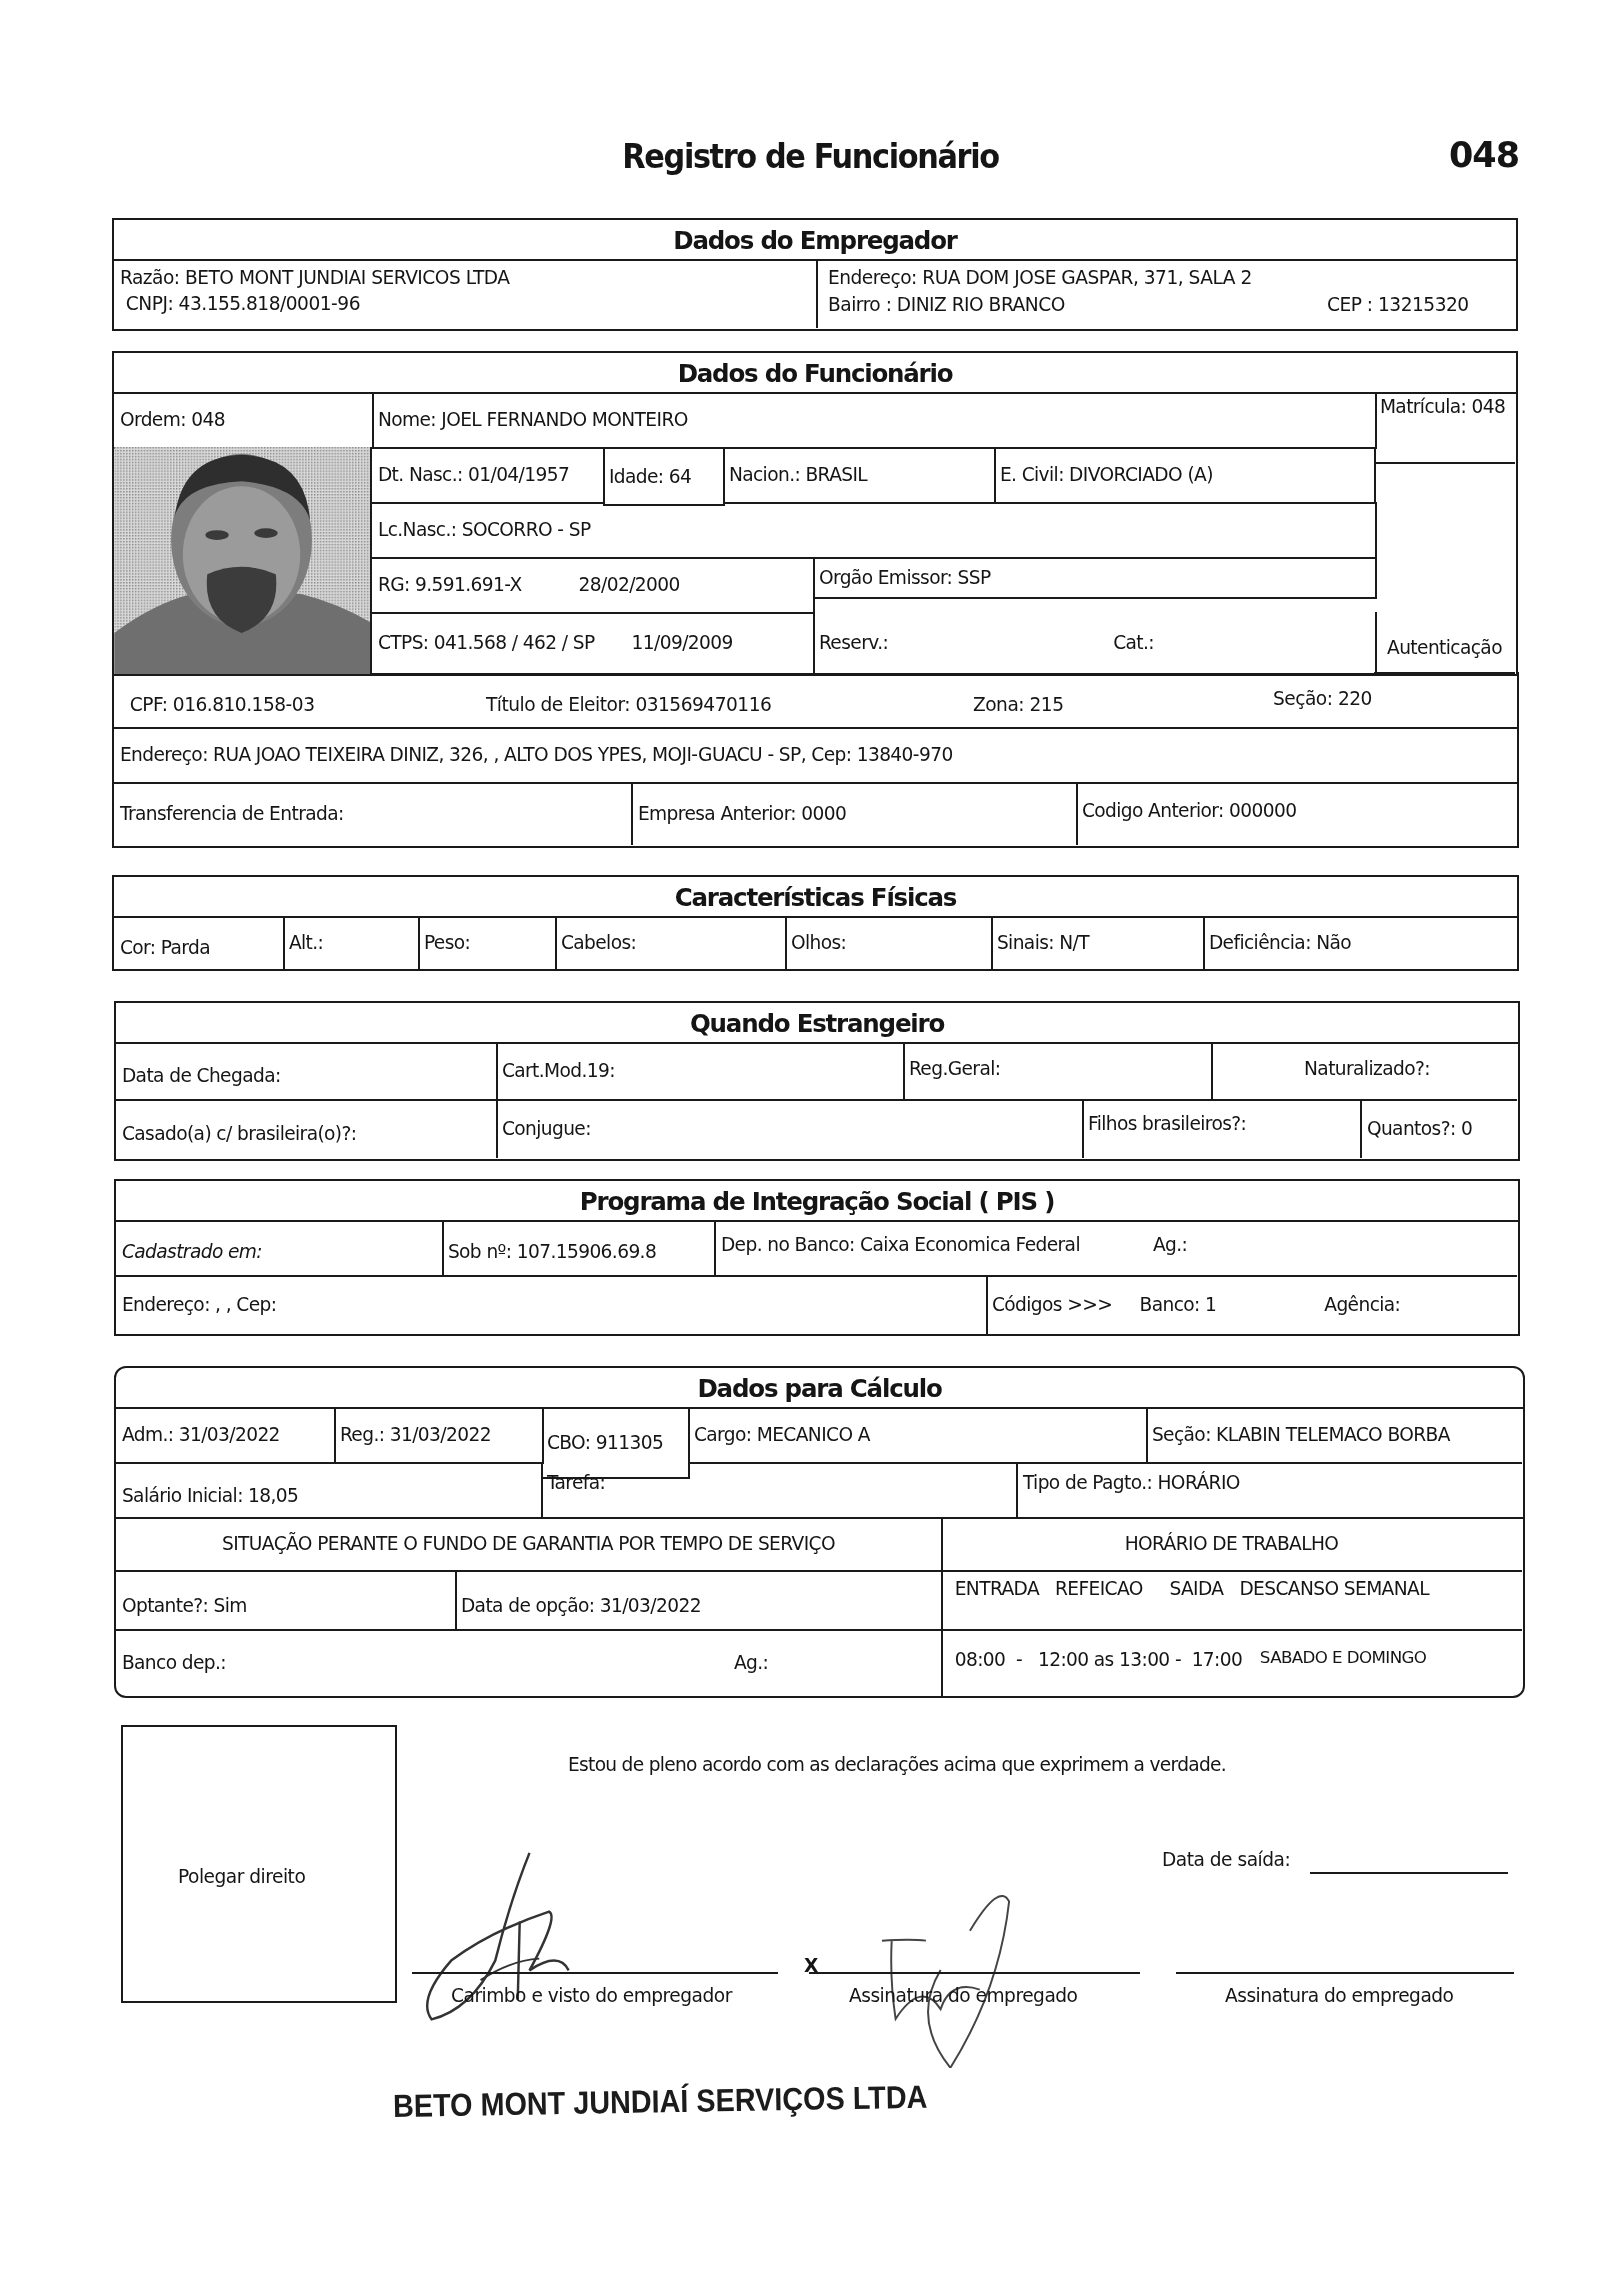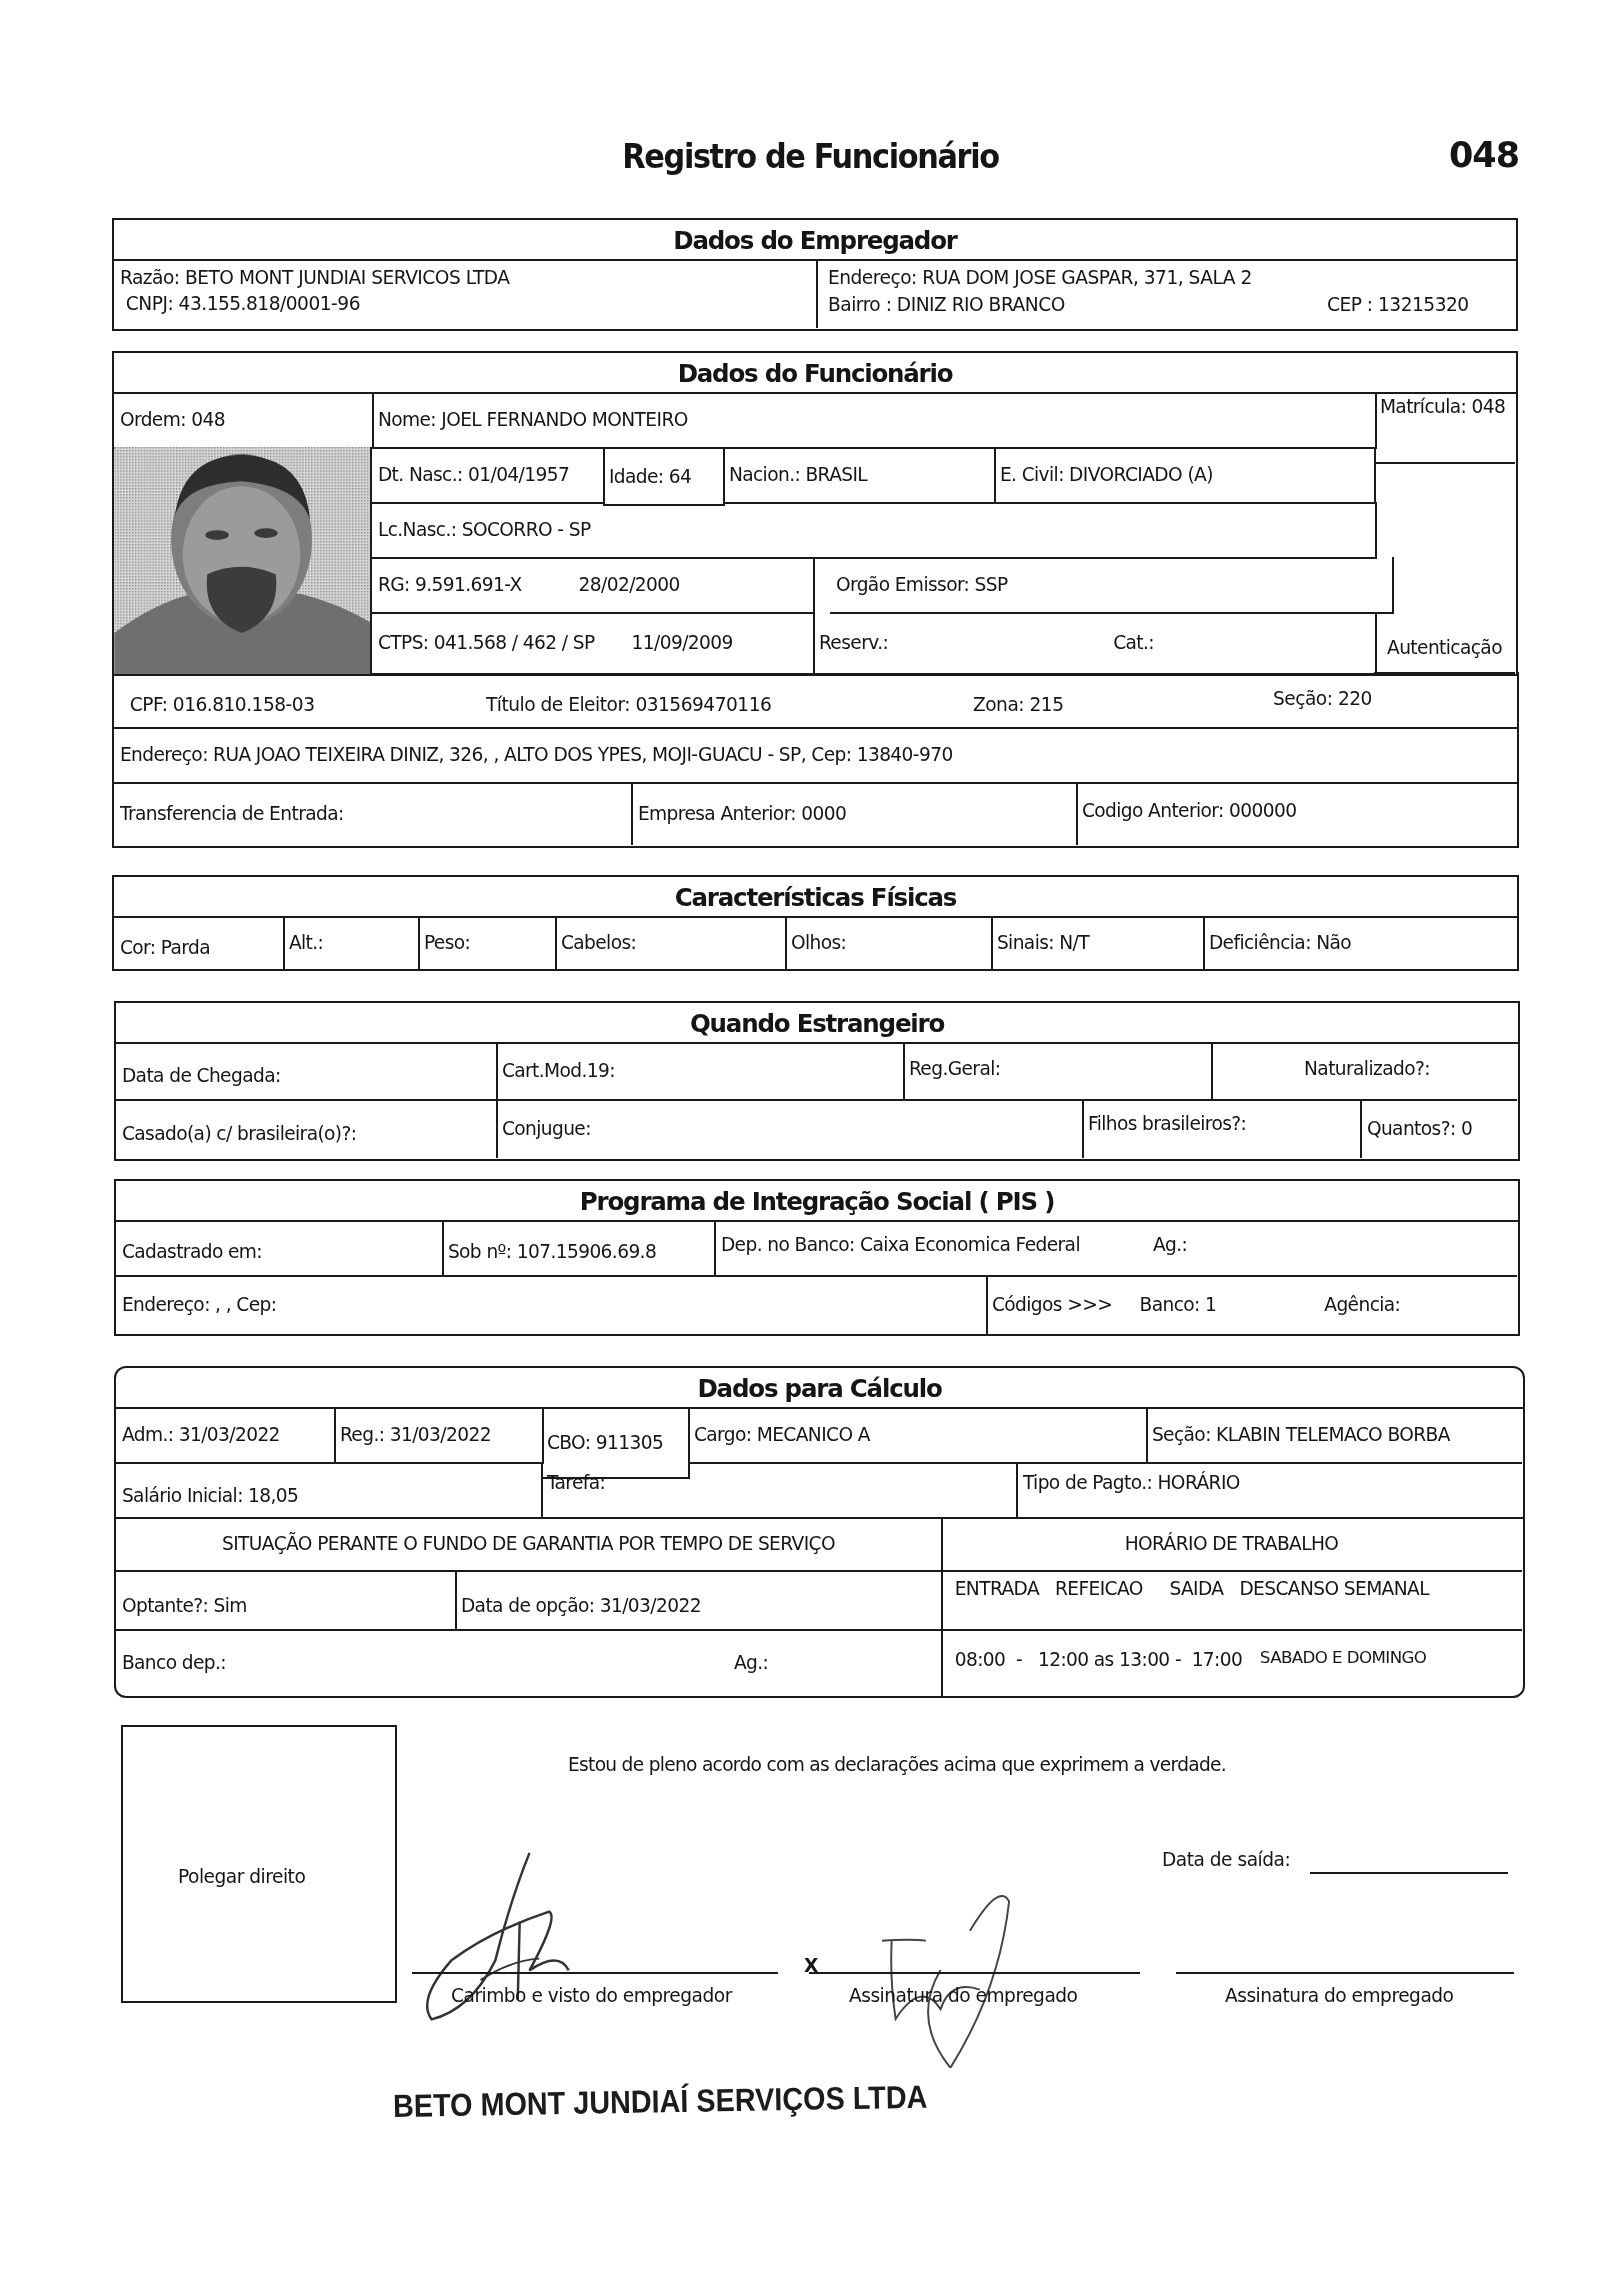--- a/index.html
+++ b/index.html
@@ -70,21 +70,21 @@
   <div class="cell vr hr" style="left:489px; top:96px; width:122px; height:57px;">Idade: 64</div>
   <div class="cell vr hr" style="left:609px; top:94px; width:273px; height:57px;">Nacion.: BRASIL</div>
   <div class="cell vr hr" style="left:880px; top:94px; width:382px; height:57px;">E. Civil: DIVORCIADO (A)</div>
 
   <div class="cell vr hr" style="left:258px; top:149px; width:1005px; height:57px;">Lc.Nasc.: SOCORRO - SP</div>
 
   <div class="cell vr hr" style="left:258px; top:204px; width:443px; height:57px;">
     <span>RG: 9.591.691-X</span>
     <span style="margin-left:57px;">28/02/2000</span>
   </div>
-  <div class="cell vr hr" style="left:716px; top:204px; width:564px; height:57px;">Orgão Emissor: SSP</div>
+  <div class="cell vr hr" style="left:699px; top:204px; width:564px; height:42px;">Orgão Emissor: SSP</div>
 
   <div class="cell vr hr" style="left:258px; top:259px; width:443px; height:63px;">
     <span>CTPS: 041.568 / 462 / SP</span>
     <span style="margin-left:37px;">11/09/2009</span>
   </div>
   <div class="cell vr hr" style="left:699px; top:259px; width:564px; height:63px;">
     <span>Reserv.:</span>
     <span style="margin-left:225px;">Cat.:</span>
   </div>
   <div class="cell hr" style="left:1260px; top:94px; width:141px; height:227px; align-items:flex-end; justify-content:center; padding-bottom:13.7px; padding-left:0;">Autenticação</div>
@@ -121,21 +121,21 @@
   <div class="cell vr hr" style="left:787px; top:39px; width:310px; height:59px; align-items:flex-start; padding-top:15.7px;">Reg.Geral:</div>
   <div class="cell hr" style="left:1095px; top:39px; width:306px; height:59px; justify-content:center; align-items:flex-start; padding-top:15.7px;">Naturalizado?:</div>
   <div class="cell vr" style="left:0; top:96px; width:382px; height:59px; padding-top:9.8px;">Casado(a) c/ brasileira(o)?:</div>
   <div class="cell vr" style="left:380px; top:96px; width:588px; height:59px;">Conjugue:</div>
   <div class="cell vr" style="left:966px; top:96px; width:280px; height:59px; align-items:flex-start; padding-top:13.7px;">Filhos brasileiros?:</div>
   <div class="cell" style="left:1245px; top:96px; width:156px; height:59px;">Quantos?: 0</div>
 </div>
 
 <div class="box" style="left:114px; top:1179px; width:1406px; height:157px;">
   <div class="hdr" style="top:0; height:41px; line-height:41px;">Programa de Integração Social ( PIS )</div>
-  <div class="cell vr hr" style="left:0; top:39px; width:328px; height:57px; padding-top:7.8px;">Cadastrado em:</div>
+  <div class="cell vr hr" style="left:0; top:39px; width:328px; height:57px; padding-top:7.8px;font-style:italic;">Cadastrado em:</div>
   <div class="cell vr hr" style="left:326px; top:39px; width:274px; height:57px; padding-top:7.8px;">Sob nº: 107.15906.69.8</div>
   <div class="cell hr" style="left:599px; top:39px; width:802px; height:57px; align-items:flex-start; padding-top:13.7px;">
     <span>Dep. no Banco: Caixa Economica Federal</span>
     <span style="margin-left:73px;">Ag.:</span>
   </div>
   <div class="cell vr" style="left:0; top:94px; width:872px; height:59px;">Endereço:  , , Cep:</div>
   <div class="cell" style="left:870px; top:94px; width:530px; height:59px;">
     <span>Códigos &gt;&gt;&gt;</span>
     <span style="margin-left:27.4px;">Banco: 1</span>
     <span style="margin-left:108px;">Agência:</span>

